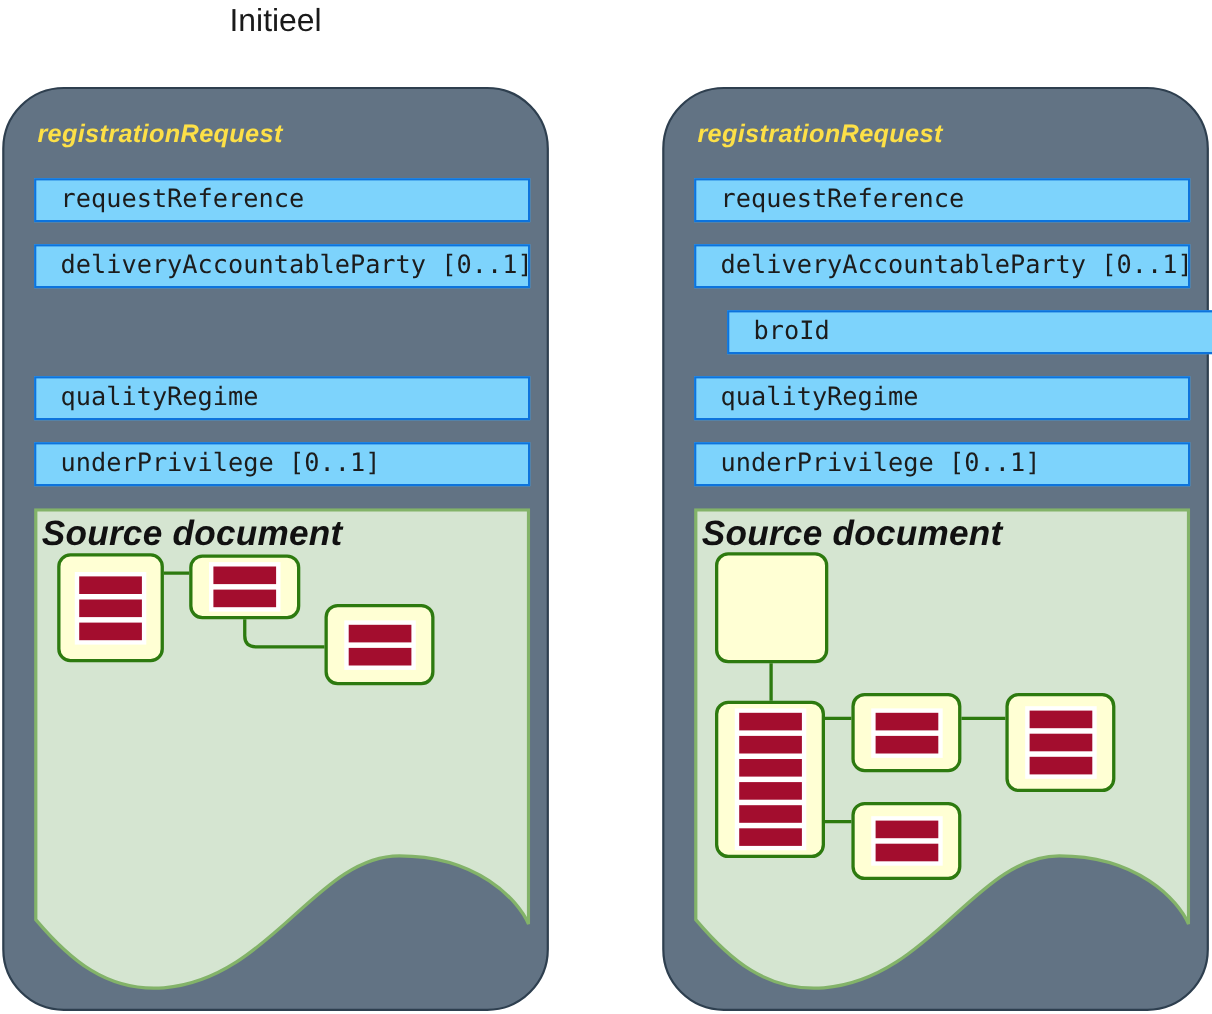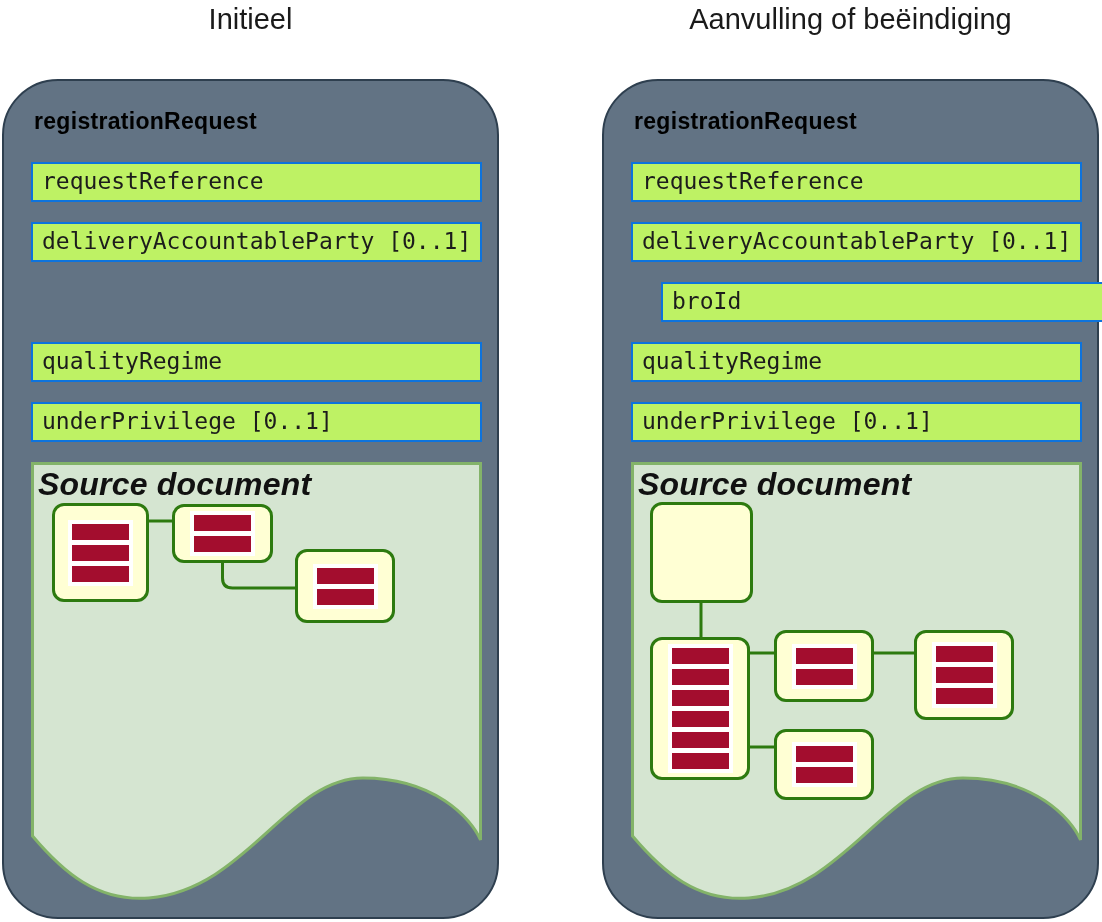--- a/index.html
+++ b/index.html
@@ -7,42 +7,41 @@
          font-family:"Liberation Sans",sans-serif;}
   .heading{position:absolute;top:3px;height:34px;text-align:center;font-size:29px;
            color:#1a1a1a;line-height:32px;}
   .heading.hl{left:2px;width:497px;}
   .heading.hr{left:602px;width:497px;}
   .panel{position:absolute;top:79px;width:497px;height:840px;background:#627384;
          border:2px solid #2e3f4f;border-radius:56px;box-sizing:border-box;}
   .panel.pl{left:2px;}
   .panel.pr{left:602px;}
   .rr-title{position:absolute;left:30px;top:27px;font-size:23px;font-weight:bold;
-            color:#000000;letter-spacing:.3px;}
-  .field{position:absolute;left:27px;width:451px;height:40px;background:#bef264;
+            font-style:italic;color:#fde047;letter-spacing:.3px;}
+  .field{position:absolute;left:27px;width:451px;height:40px;background:#7dd3fc;
          border:2px solid #0d73dc;box-sizing:border-box;
          font-family:"DejaVu Sans Mono","Liberation Mono",monospace;
-         font-size:23px;line-height:34px;color:#1c1c1c;padding-left:9px;
+         font-size:23px;line-height:34px;color:#1c1c1c;padding-left:22px;
          white-space:nowrap;overflow:hidden;}
   .source{position:absolute;left:27px;top:381px;width:451px;height:441px;}
   .source svg.wave{position:absolute;left:0;top:0;}
   .source-label{position:absolute;left:7px;top:4px;font-size:32px;font-weight:bold;
                 font-style:italic;color:#111111;letter-spacing:.2px;}
   .docbox{position:absolute;background:#ffffd4;border:3px solid #2d7a0f;border-radius:12px;
           box-sizing:border-box;display:flex;align-items:center;justify-content:center;}
   .bars{background:#ffffff;display:flex;flex-direction:column;gap:5px;padding:4px;}
   .bar{width:57px;height:16px;background:#a30d2e;}
 </style>
 </head>
 <body>
 
 <div class="stage">
 
   <div class="heading hl">Initieel</div>
-  <div class="heading hr">Aanvulling of beëindiging</div>
 
   <section class="panel pl">
     <div class="rr-title">registrationRequest</div>
     <div>
         <div class="field" style="top: 81px;">requestReference</div>
         <div class="field" style="top: 141px;">deliveryAccountableParty [0..1]</div>
         <div class="field" style="top: 261px;">qualityRegime</div>
         <div class="field" style="top: 321px;">underPrivilege [0..1]</div>
       </div>
     <div class="source">

